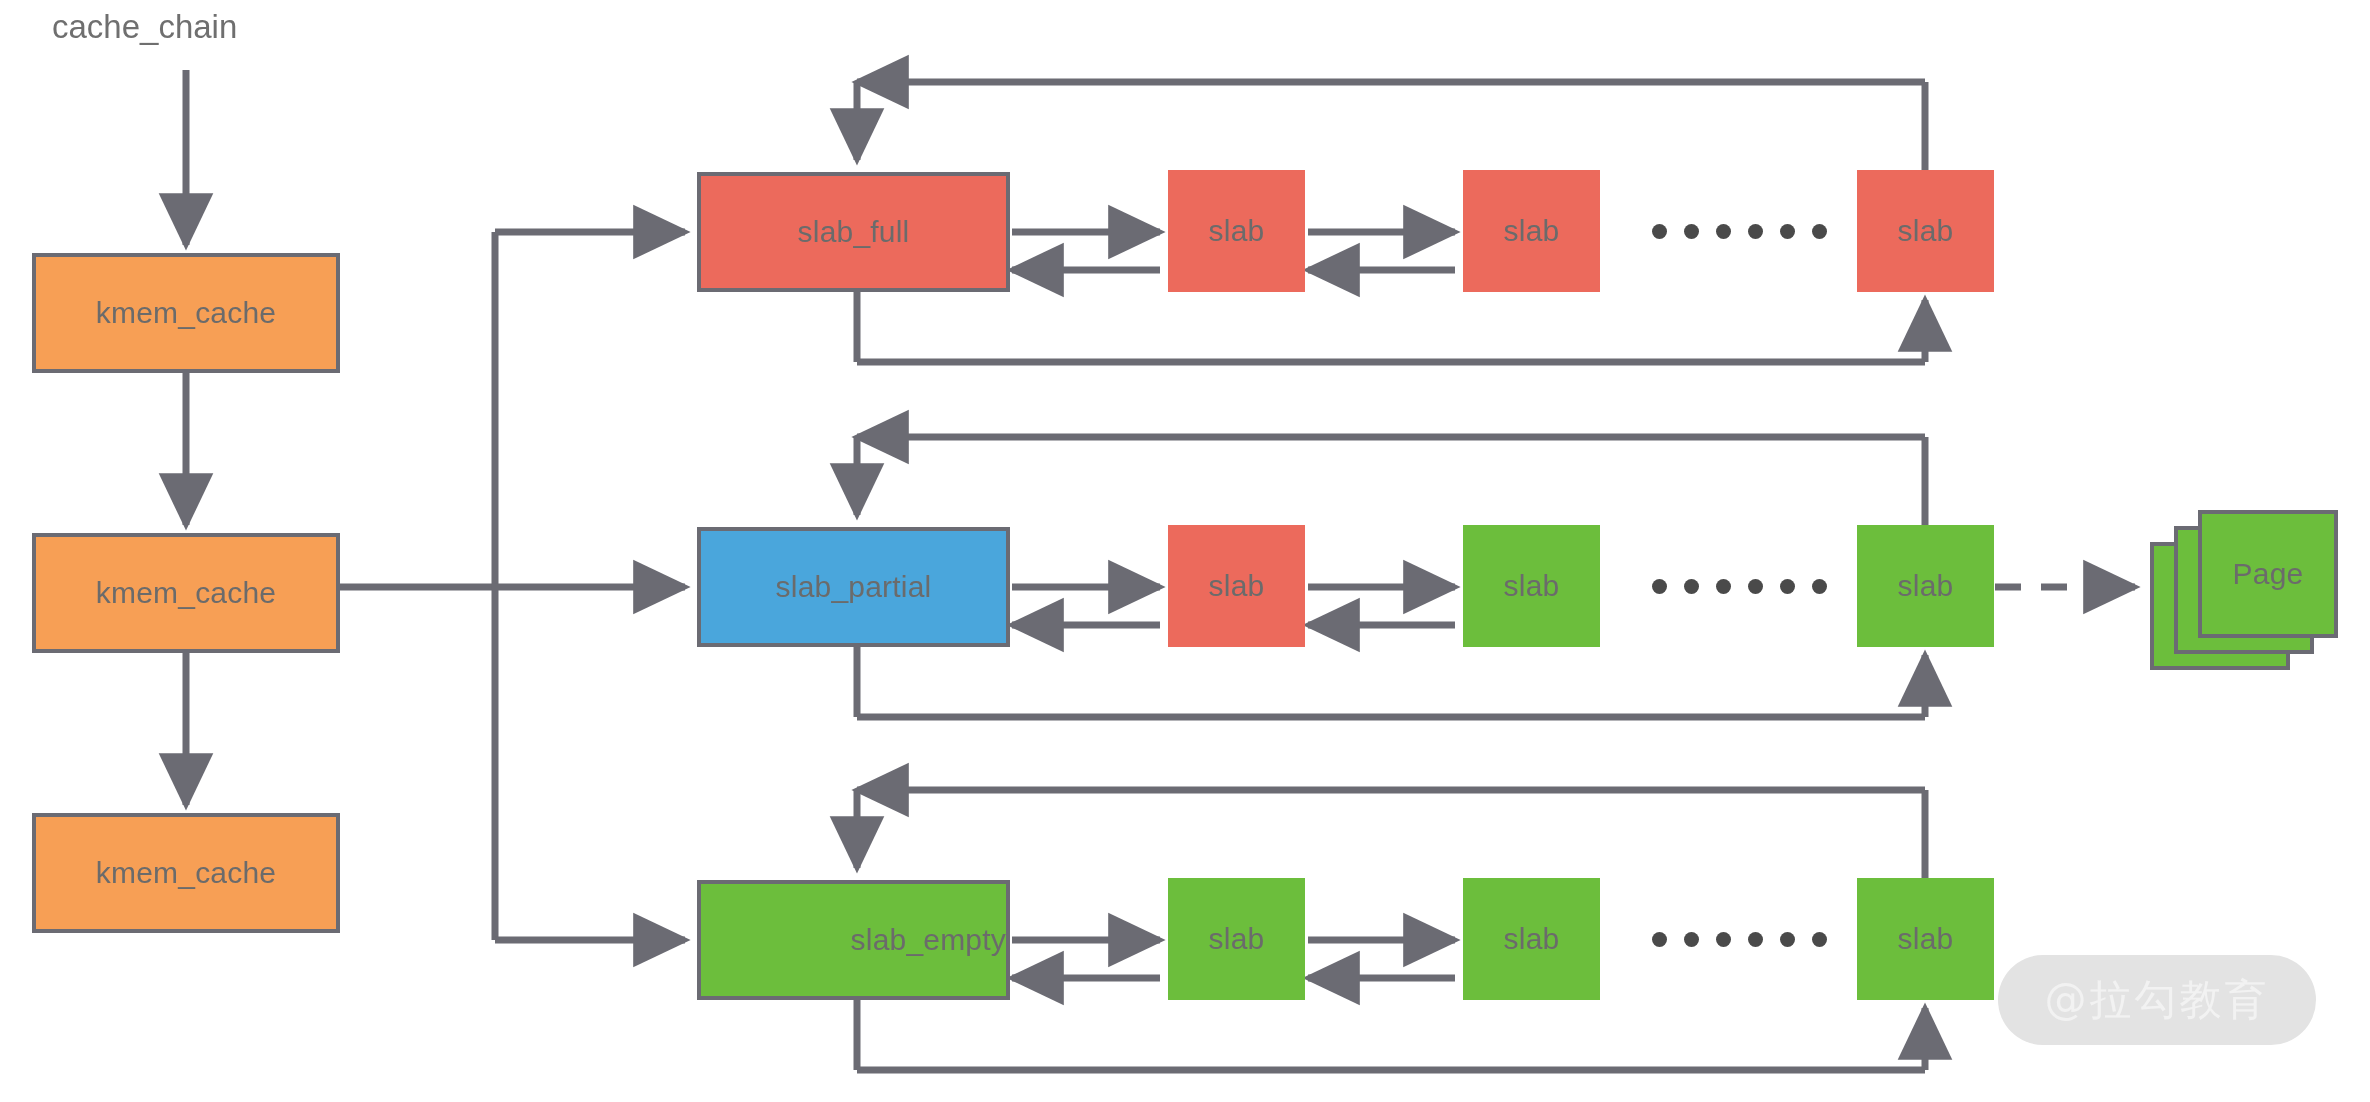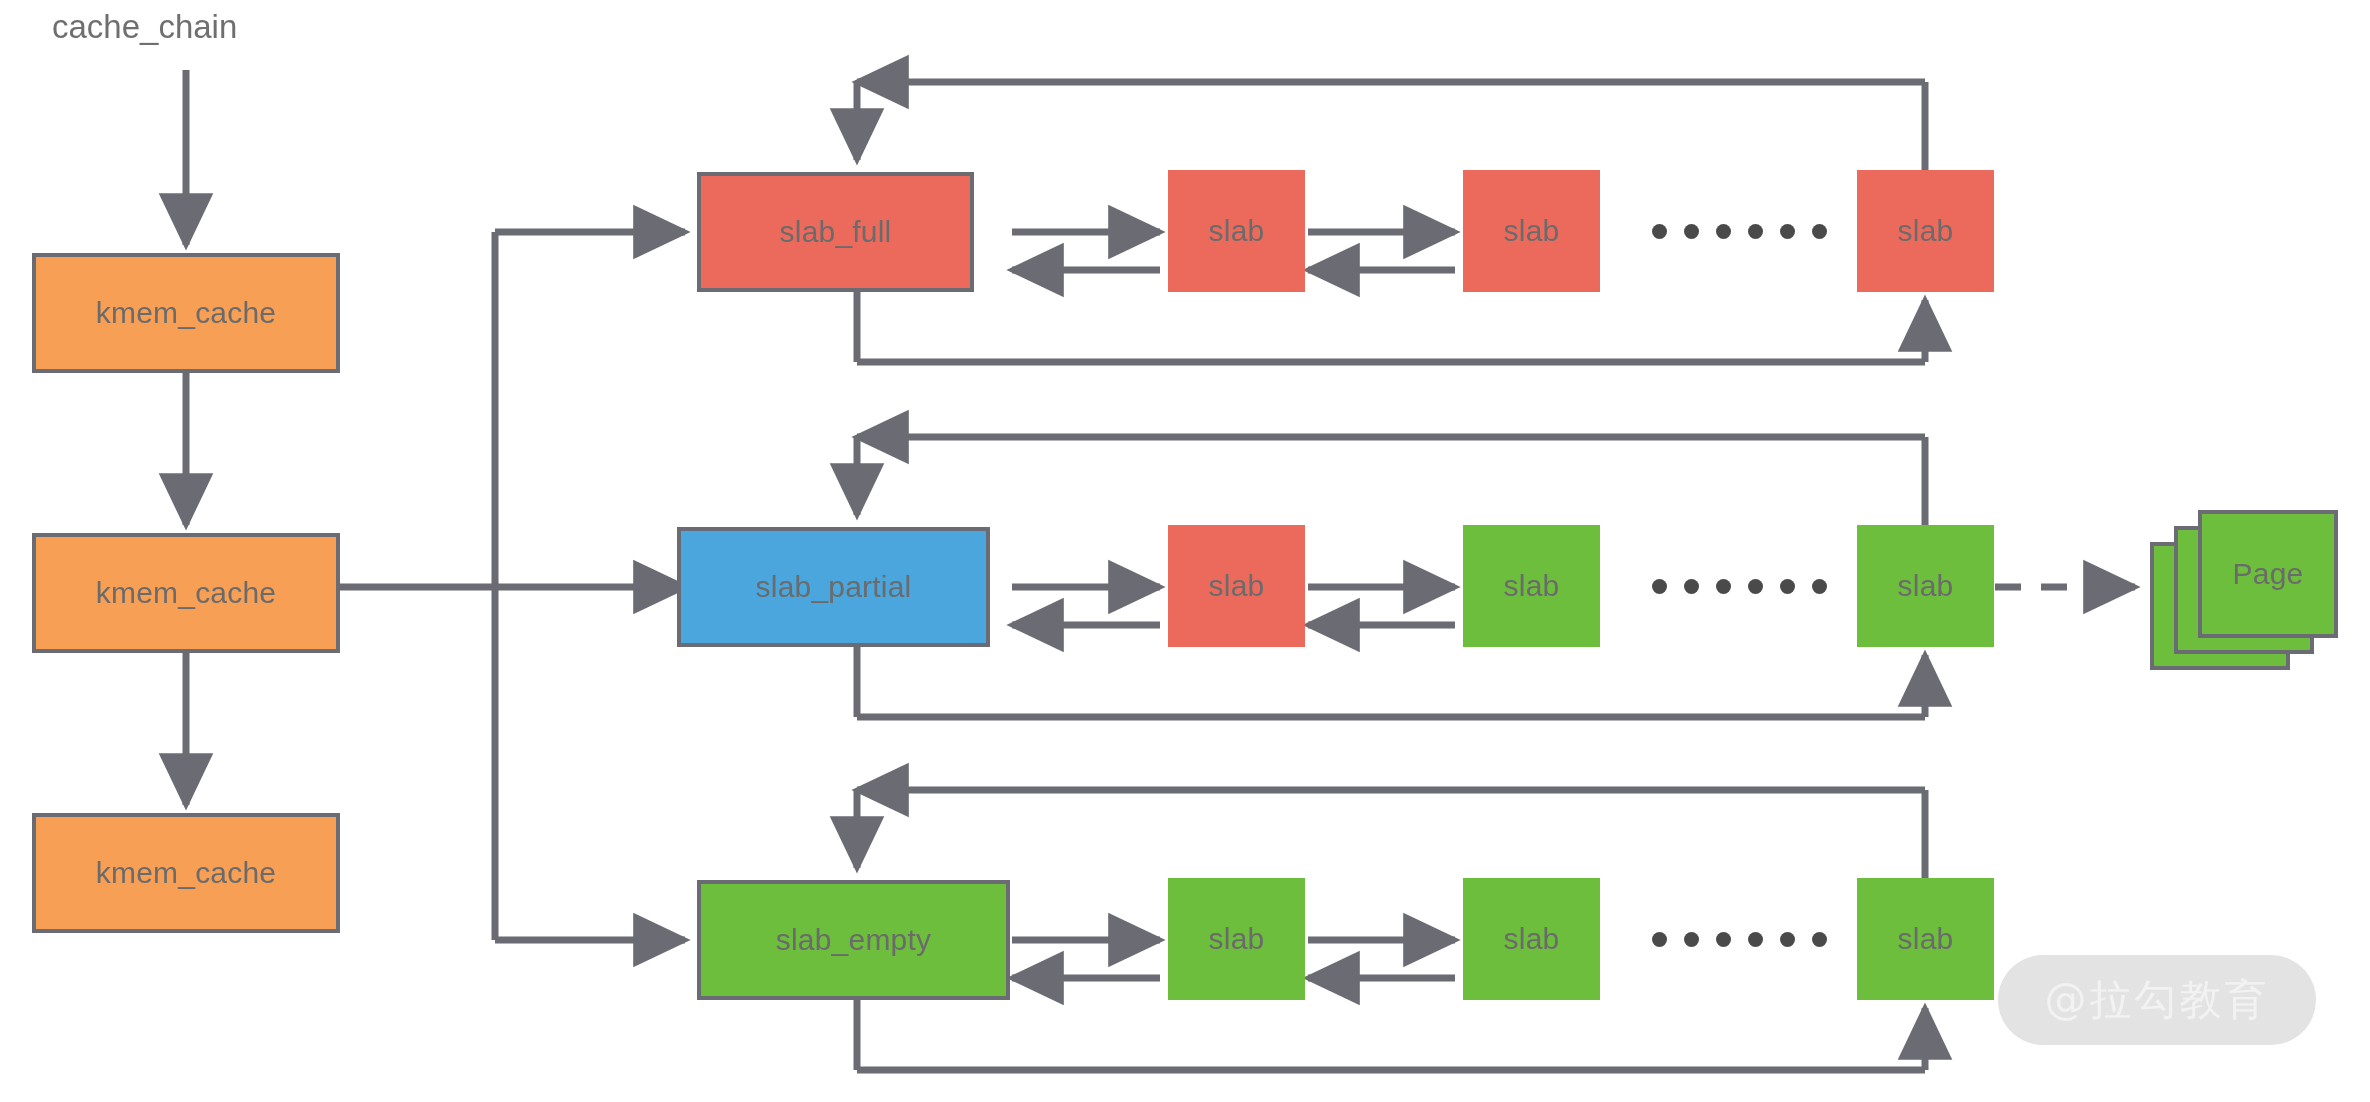--- a/index.html
+++ b/index.html
@@ -94,42 +94,42 @@
   <div class="node bordered" style="left:32px;top:253px;width:308px;height:120px;background:#f79f55;">
     <span>kmem_cache</span>
   </div>
   <div class="node bordered" style="left:32px;top:533px;width:308px;height:120px;background:#f79f55;">
     <span>kmem_cache</span>
   </div>
   <div class="node bordered" style="left:32px;top:813px;width:308px;height:120px;background:#f79f55;">
     <span>kmem_cache</span>
   </div>
 
-  <div class="node bordered" style="left:697px;top:172px;width:277px;height:120px;background:#ec6a5c;align-items:center;">
+  <div class="node bordered" style="left:697px;top:172px;width:313px;height:120px;background:#ec6a5c;align-items:center;">
     <span>slab_full</span>
   </div>
   <div class="node" style="left:1168px;top:170px;width:137px;height:122px;background:#ec6a5c;">
     <span>slab</span>
   </div>
   <div class="node" style="left:1463px;top:170px;width:137px;height:122px;background:#ec6a5c;">
     <span>slab</span>
   </div>
   <div class="dots" style="left:1652px;top:224px;">
     <i></i>
       <i></i>
       <i></i>
       <i></i>
       <i></i>
       <i></i>
   </div>
   <div class="node" style="left:1857px;top:170px;width:137px;height:122px;background:#ec6a5c;">
     <span>slab</span>
   </div>
 
-  <div class="node bordered" style="left:677px;top:527px;width:313px;height:120px;background:#4aa6dc;">
+  <div class="node bordered" style="left:697px;top:527px;width:313px;height:120px;background:#4aa6dc;">
     <span>slab_partial</span>
   </div>
   <div class="node" style="left:1168px;top:525px;width:137px;height:122px;background:#ec6a5c;">
     <span>slab</span>
   </div>
   <div class="node" style="left:1463px;top:525px;width:137px;height:122px;background:#6cbe3c;">
     <span>slab</span>
   </div>
   <div class="dots" style="left:1652px;top:579px;">
     <i></i>
@@ -144,21 +144,21 @@
   </div>
 
   <div class="page-stack" style="left:2150px;top:510px;width:200px;height:192px;text-decoration:underline;">
     <div class="pg" style="left:0;top:32px;width:140px;height:128px;background:#6cbe3c;"></div>
     <div class="pg" style="left:24px;top:16px;width:140px;height:128px;background:#6cbe3c;"></div>
     <div class="pg node" style="left:48px;top:0;width:140px;height:128px;background:#6cbe3c;">
       <span>Page</span>
     </div>
   </div>
 
-  <div class="node bordered" style="left:697px;top:880px;width:313px;height:120px;background:#6cbe3c;">
+  <div class="node bordered" style="left:697px;top:880px;width:313px;height:120px;background:#6cbe3c;justify-content:flex-end;">
     <span>slab_empty</span>
   </div>
   <div class="node" style="left:1168px;top:878px;width:137px;height:122px;background:#6cbe3c;">
     <span>slab</span>
   </div>
   <div class="node" style="left:1463px;top:878px;width:137px;height:122px;background:#6cbe3c;">
     <span>slab</span>
   </div>
   <div class="dots" style="left:1652px;top:932px;">
     <i></i>

